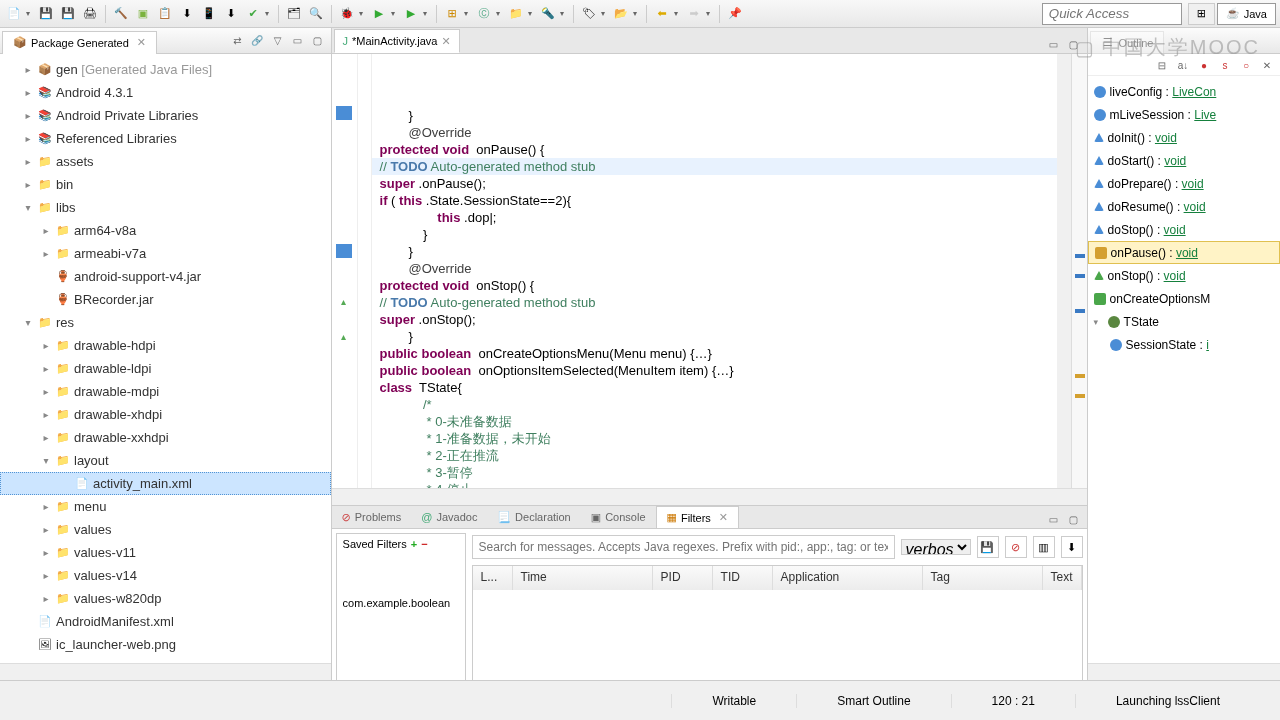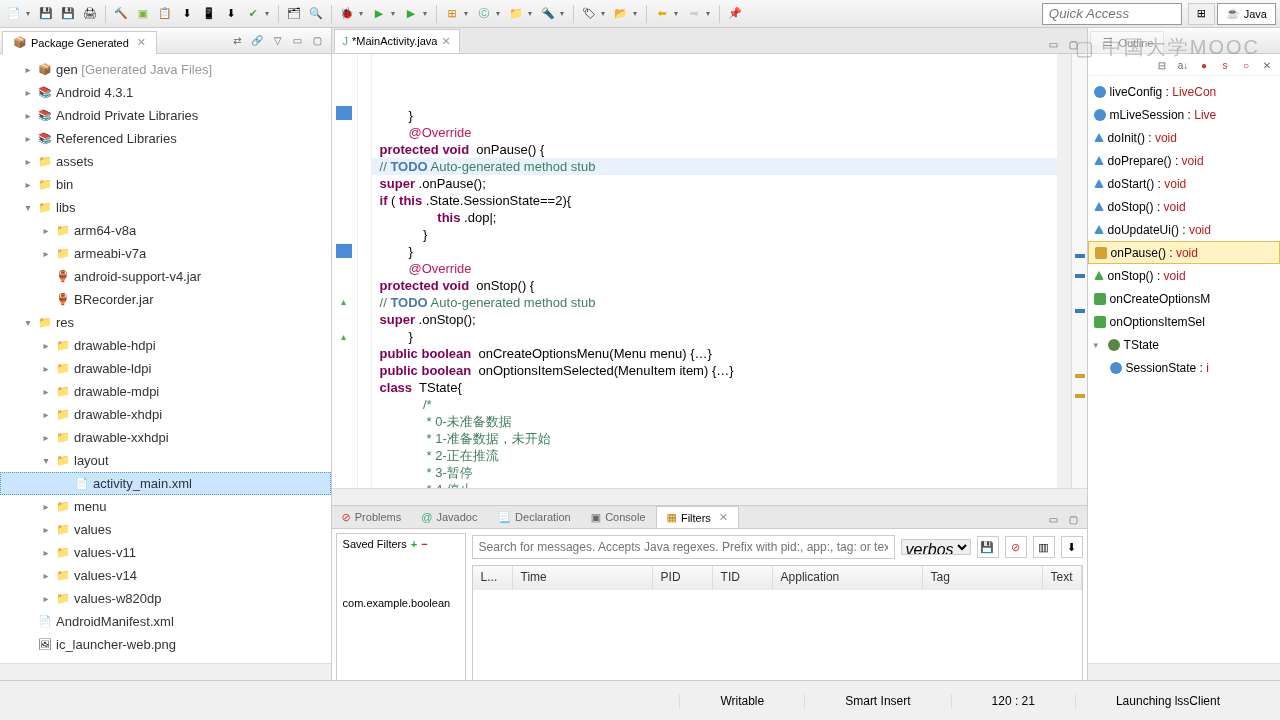--- a/index.html
+++ b/index.html
@@ -42,21 +42,21 @@
 .editor-body { flex: 1; display: flex; background: #fff; overflow: hidden; }
 .gutter { width: 26px; background: #fff; border-right: 1px solid #eee; position: relative; }
 .gutter-mark { position: absolute; left: 4px; width: 16px; height: 14px; font-size: 10px; display: flex; align-items: center; justify-content: center; }
 .folding { width: 14px; background: #fff; border-right: 1px solid #eee; }
 .code { flex: 1; font-family: Consolas, monospace; font-size: 13px; line-height: 17px; padding: 2px 8px; white-space: pre; overflow: hidden; position: relative; }
 .code .hl-line { position: absolute; left: 0; right: 0; height: 17px; background: #e8f2fe; z-index: 0; }
 .code pre { position: relative; z-index: 1; }
 .kw { color: #7f0055; font-weight: bold; }
 .com { color: #3f7f5f; }
 .todo { color: #4a7aab; font-weight: bold; }
-.ann { color: #be185d; }
+.ann { color: #404040; }
 .overview-ruler { width: 16px; background: #f8f8f8; border-left: 1px solid #ddd; position: relative; }
 .ov-mark { position: absolute; right: 2px; width: 10px; height: 4px; }
 
 .bottom-tabs { height: 175px; border-top: 1px solid #ccc; display: flex; flex-direction: column; }
 .btab-bar { height: 26px; background: #e8e8e8; display: flex; align-items: flex-end; border-bottom: 1px solid #ccc; }
 .btab { height: 22px; padding: 3px 10px; display: flex; align-items: center; gap: 4px; font-size: 11px; color: #666; cursor: pointer; }
 .btab.active { background: #fff; border: 1px solid #ccc; border-bottom: none; color: #000; }
 .btab-tools { margin-left: auto; display: flex; gap: 2px; padding-right: 4px; }
 
 .logcat-body { flex: 1; display: flex; padding: 4px; gap: 6px; background: #fff; }
@@ -75,21 +75,21 @@
 .outline-body { flex: 1; overflow: hidden; font-size: 12px; padding-top: 4px; }
 .outline-item { display: flex; align-items: center; height: 23px; padding-left: 6px; gap: 4px; white-space: nowrap; cursor: pointer; }
 .outline-item.selected { background: #fff3c6; border: 1px solid #e0c050; }
 .o-icon { width: 12px; height: 12px; border-radius: 2px; display: inline-flex; align-items: center; justify-content: center; font-size: 9px; font-weight: bold; color: #fff; flex-shrink: 0; }
 .o-blue { background: #4a8dd6; border-radius: 50%; }
 .o-tri-b { width: 0; height: 0; border-left: 5px solid transparent; border-right: 5px solid transparent; border-bottom: 9px solid #4a8dd6; background: none; }
 .o-tri-g { width: 0; height: 0; border-left: 5px solid transparent; border-right: 5px solid transparent; border-bottom: 9px solid #4aa64a; background: none; }
 .o-sq-g { background: #4aa64a; }
 .o-sq-y { background: #d4a030; }
 .o-class { background: #5a8740; border-radius: 50%; }
-.ret { color: #b91c1c; }
+.ret { color: #15803d; text-decoration: underline; }
 
 .statusbar { height: 40px; position: absolute; bottom: 0; left: 0; right: 0; background: #f0f0f0; border-top: 1px solid #ccc; display: flex; align-items: center; padding: 0 20px; font-size: 12px; }
 .sb-cell { padding: 0 40px; border-left: 1px solid #ddd; }
 
 .watermark { position: absolute; top: 34px; right: 20px; font-size: 20px; color: #888; opacity: 0.5; letter-spacing: 2px; pointer-events: none; display: flex; align-items: center; gap: 6px; }
 </style>
 </head>
 <body>
 
 <div class="toolbar-main">
@@ -426,68 +426,64 @@
         <div class="outline-item">
           <span class="o-icon o-blue"></span>
           <span>mLiveSession : <span class="ret">Live</span></span>
         </div>
         <div class="outline-item">
           <span class="o-icon o-tri-b"></span>
           <span>doInit() : <span class="ret">void</span></span>
         </div>
         <div class="outline-item">
           <span class="o-icon o-tri-b"></span>
+          <span>doStart() : <span class="ret">void</span></span>
+        </div>
+        <div class="outline-item">
+          <span class="o-icon o-tri-b"></span>
           <span>doPrepare() : <span class="ret">void</span></span>
         </div>
         <div class="outline-item">
           <span class="o-icon o-tri-b"></span>
-          <span>doStart() : <span class="ret">void</span></span>
+          <span>doResume() : <span class="ret">void</span></span>
         </div>
         <div class="outline-item">
           <span class="o-icon o-tri-b"></span>
           <span>doStop() : <span class="ret">void</span></span>
-        </div>
-        <div class="outline-item">
-          <span class="o-icon o-tri-b"></span>
-          <span>doUpdateUi() : <span class="ret">void</span></span>
         </div>
         <div class="outline-item selected">
           <span class="o-icon o-sq-y"></span>
           <span>onPause() : <span class="ret">void</span></span>
         </div>
         <div class="outline-item">
           <span class="o-icon o-tri-g"></span>
           <span>onStop() : <span class="ret">void</span></span>
         </div>
         <div class="outline-item">
           <span class="o-icon o-sq-g"></span>
           <span>onCreateOptionsM</span>
         </div>
         <div class="outline-item">
-          <span class="o-icon o-sq-g"></span>
-          <span>onOptionsItemSel</span>
-        </div>
-        <div class="outline-item">
           <span style="width:10px;font-size:9px;color:#888">▾</span>
           <span class="o-icon o-class"></span>
           <span>TState</span>
         </div>
         <div class="outline-item" style="padding-left: 22px;">
           <span class="o-icon o-blue"></span>
           <span>SessionState : <span class="ret">i</span></span>
         </div>
       </div>
     <div class="hscroll"></div>
   </div>
 </div>
 
 <div class="statusbar">
   <div style="flex:1"></div>
   <div class="sb-cell">Writable</div>
-  <div class="sb-cell">Smart Insert</div>
+  <div class="sb-cell">Smart Outline</div>
   <div class="sb-cell">120 : 21</div>
   <div class="sb-cell">Launching lssClient</div>
 </div>
 
 <div class="watermark">
   <span>▢</span>
     <span>中国大学MOOC</span>
 </div>
 
 </body></html>

